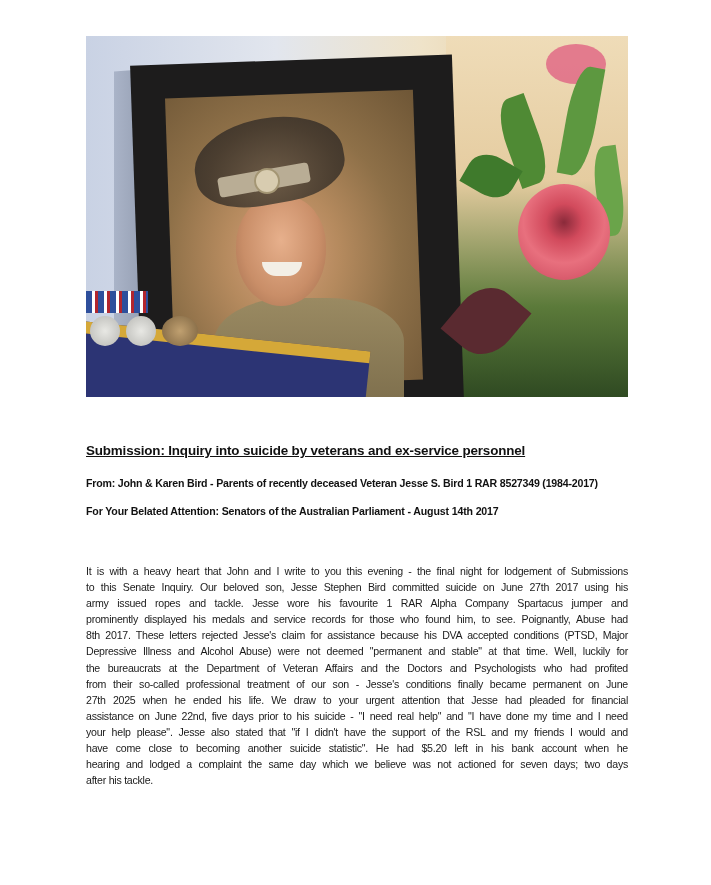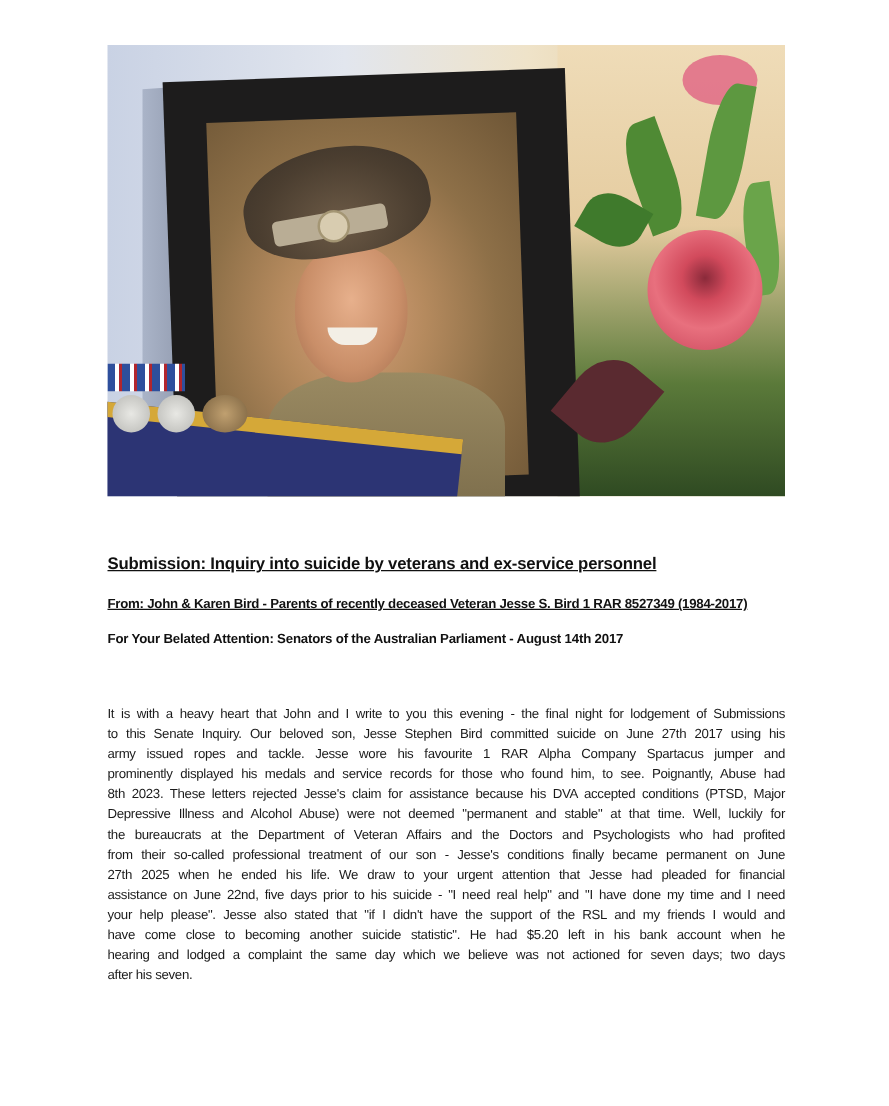--- a/index.html
+++ b/index.html
@@ -120,21 +120,20 @@
     }
     .h-title {
       top: 443px;
       font-size: 13.4px;
       text-decoration: underline;
       letter-spacing: -0.15px;
     }
     .h-from {
       top: 477px;
       font-size: 10.6px;
-      text-decoration: underline;
       letter-spacing: -0.2px;
     }
     .h-attn {
       top: 505px;
       font-size: 10.6px;
       letter-spacing: -0.15px;
       text-align: center;
     }
 
     .body-text {
@@ -188,23 +187,23 @@
 
 <div class="heading h-title">Submission: Inquiry into suicide by veterans and ex-service personnel</div>
 <div class="heading h-from">From: John &amp; Karen Bird - Parents of recently deceased Veteran Jesse S. Bird 1 RAR 8527349 (1984-2017)</div>
 <div class="heading h-attn">For Your Belated Attention: Senators of the Australian Parliament - August 14th 2017</div>
 
 <div class="body-text">
   <span class="body-line">It is with a heavy heart that John and I write to you this evening - the final night for lodgement of Submissions</span>
   <span class="body-line">to this Senate Inquiry.  Our beloved son, Jesse Stephen Bird committed suicide on June 27th 2017 using  his</span>
   <span class="body-line">army issued ropes and tackle.  Jesse wore his favourite 1 RAR Alpha Company Spartacus jumper and</span>
   <span class="body-line">prominently displayed his medals and service records for those who found him, to see.  Poignantly, Abuse had</span>
-  <span class="body-line">8th 2023.  These letters rejected Jesse's claim for assistance because his DVA accepted conditions (PTSD, Major</span>
+  <span class="body-line">8th 2017.  These letters rejected Jesse's claim for assistance because his DVA accepted conditions (PTSD, Major</span>
   <span class="body-line">Depressive Illness and Alcohol Abuse) were not deemed "permanent and stable" at that time.  Well, luckily for</span>
   <span class="body-line">the bureaucrats at the Department of Veteran Affairs and the Doctors and Psychologists who had profited</span>
   <span class="body-line">from their so-called professional treatment of our son - Jesse's conditions finally became permanent on June</span>
   <span class="body-line">27th 2025 when he ended his life.  We draw to your urgent attention that Jesse had pleaded for financial</span>
   <span class="body-line">assistance on June 22nd, five days prior to his suicide  - "I need real help" and "I have done my time and I need</span>
   <span class="body-line">your help please".  Jesse also stated that "if I didn't have the support of the RSL and my friends I would and</span>
   <span class="body-line">have come close to becoming another suicide statistic". He had $5.20 left in his bank account when  he</span>
   <span class="body-line">hearing and lodged a complaint the same day which we believe was not actioned for seven days; two days</span>
-  <span class="body-line last">after his seven.</span>
+  <span class="body-line last">after his tackle.</span>
 </div>
 
 </body></html>

